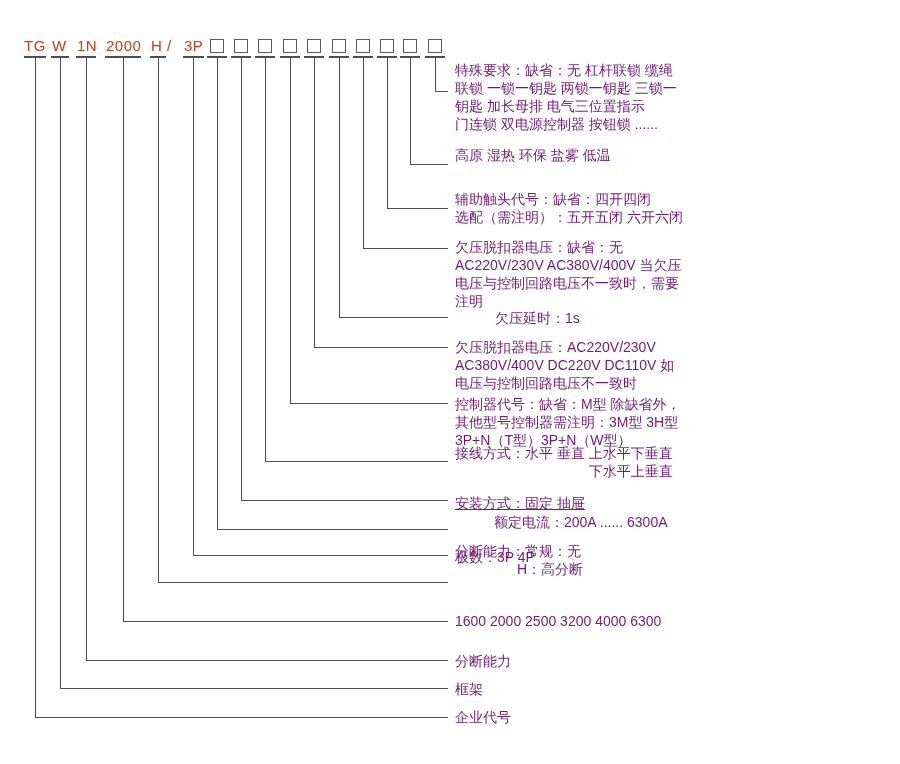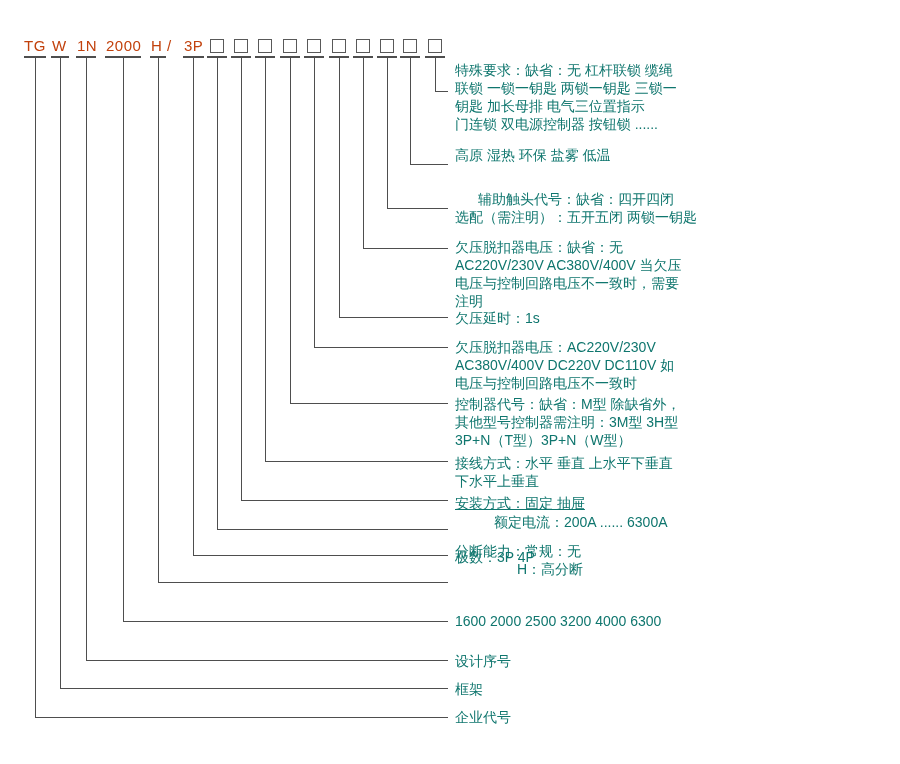--- a/index.html
+++ b/index.html
@@ -36,21 +36,21 @@
     background:#4e4e4e;
   }
   .hline{
     position:absolute;
     height:1px;
     background:#4e4e4e;
   }
   .legend-item{
     position:absolute;
     left:455px;
-    color:#0f766e;
+    color:#701a75;
   }
   .legend-line{
     font-size:14px;
     line-height:18px;
     white-space:nowrap;
   }
 </style>
 </head>
 <body>
 
@@ -127,65 +127,65 @@
   <div id="label-layer">
       <div class="legend-item" style="top: 61px;">
         <div class="legend-line">特殊要求：缺省：无 杠杆联锁 缆绳</div>
         <div class="legend-line">联锁 一锁一钥匙 两锁一钥匙 三锁一</div>
         <div class="legend-line">钥匙 加长母排 电气三位置指示</div>
         <div class="legend-line">门连锁 双电源控制器 按钮锁 ......</div>
       </div>
       <div class="legend-item" style="top: 146px;">
         <div class="legend-line">高原 湿热 环保 盐雾 低温</div>
       </div>
-      <div class="legend-item" style="top: 190px; text-align: center;">
+      <div class="legend-item" style="top: 190px;">
         <div class="legend-line">辅助触头代号：缺省：四开四闭</div>
-        <div class="legend-line">选配（需注明）：五开五闭 两锁一钥匙</div>
+        <div class="legend-line">选配（需注明）：五开五闭 六开六闭</div>
       </div>
       <div class="legend-item" style="top: 238px;">
         <div class="legend-line">欠压脱扣器电压：缺省：无</div>
         <div class="legend-line">AC220V/230V AC380V/400V 当欠压</div>
         <div class="legend-line">电压与控制回路电压不一致时，需要</div>
         <div class="legend-line">注明</div>
       </div>
-      <div class="legend-item" style="top: 309px;">
+      <div class="legend-item" style="top: 309px; margin-left: 40px;">
         <div class="legend-line">欠压延时：1s</div>
       </div>
       <div class="legend-item" style="top: 338px;">
         <div class="legend-line">欠压脱扣器电压：AC220V/230V</div>
         <div class="legend-line">AC380V/400V DC220V DC110V 如</div>
         <div class="legend-line">电压与控制回路电压不一致时</div>
       </div>
       <div class="legend-item" style="top: 395px;">
         <div class="legend-line">控制器代号：缺省：M型 除缺省外，</div>
         <div class="legend-line">其他型号控制器需注明：3M型 3H型</div>
         <div class="legend-line">3P+N（T型）3P+N（W型）</div>
       </div>
-      <div class="legend-item" style="top: 454px;">
+      <div class="legend-item" style="top: 444px; text-align: right;">
         <div class="legend-line">接线方式：水平 垂直 上水平下垂直</div>
         <div class="legend-line">下水平上垂直</div>
       </div>
       <div class="legend-item" style="top: 494px; text-decoration: underline;">
         <div class="legend-line">安装方式：固定 抽屉</div>
       </div>
       <div class="legend-item" style="top: 513px; margin-left: 39px;">
         <div class="legend-line">额定电流：200A ...... 6300A</div>
       </div>
       <div class="legend-item" style="top: 548px;">
         <div class="legend-line">极数：3P 4P</div>
       </div>
       <div class="legend-item" style="top: 542px;">
         <div class="legend-line">分断能力：常规：无</div>
         <div class="legend-line" style="padding-left: 62px;">H：高分断</div>
       </div>
       <div class="legend-item" style="top: 612px;">
         <div class="legend-line">1600 2000 2500 3200 4000 6300</div>
       </div>
       <div class="legend-item" style="top: 652px;">
-        <div class="legend-line">设计序号</div>
+        <div class="legend-line">分断能力</div>
       </div>
       <div class="legend-item" style="top: 680px;">
         <div class="legend-line">框架</div>
       </div>
       <div class="legend-item" style="top: 708px;">
         <div class="legend-line">企业代号</div>
       </div>
     </div>
 </div>
 

